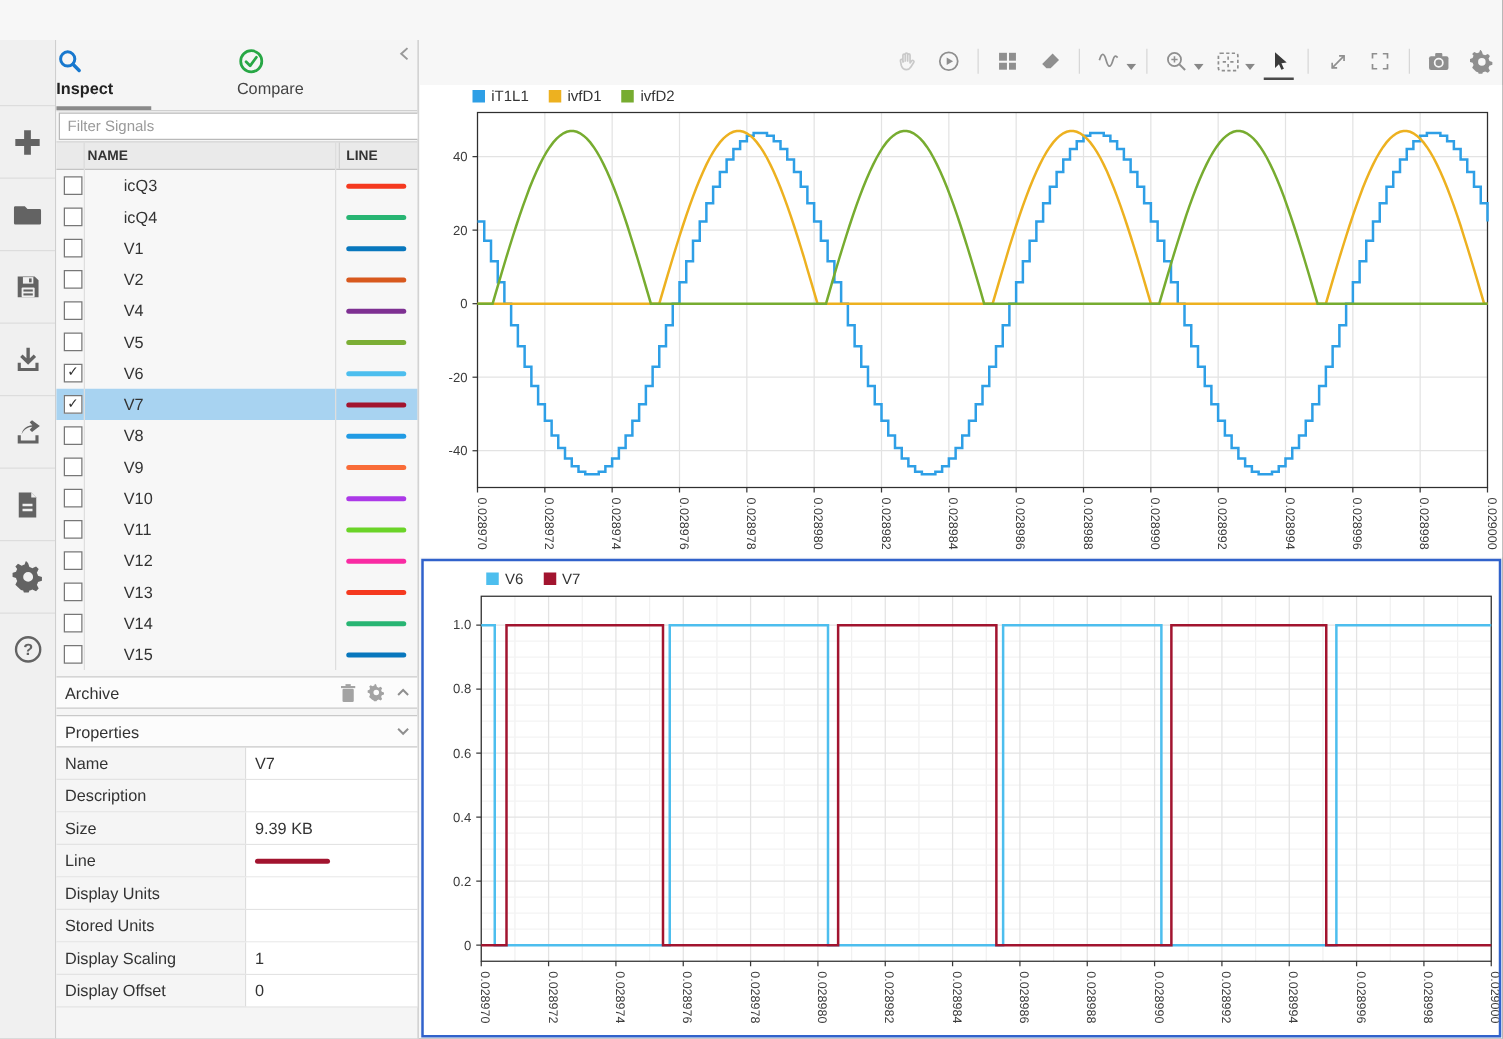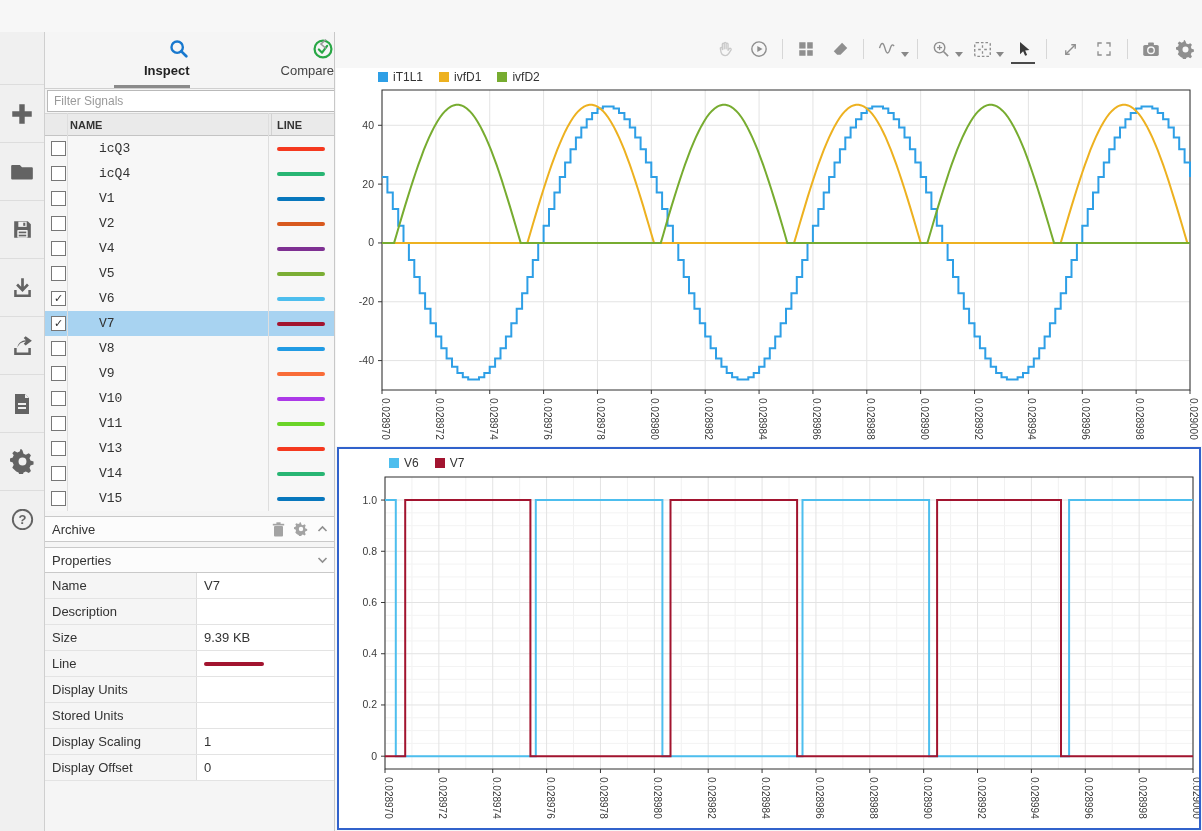--- a/index.html
+++ b/index.html
@@ -17,38 +17,38 @@
   
   .iconstrip{position:absolute;left:0;top:32px;width:45px;height:799px;background:#f0f0f0;
              border-right:1px solid #cfcfcf;box-sizing:border-box;}
   .iconstrip .cell{width:44px;height:57px;display:flex;align-items:center;justify-content:center;
                    border-top:1px solid #ddd;}
   .iconstrip .cell:first-child{border-top:none;margin-top:52px;border-top:1px solid #ddd;}
   
   .panel{position:absolute;left:45px;top:32px;width:290px;height:799px;background:#f5f5f5;
          border-right:1px solid #c8c8c8;box-sizing:border-box;overflow:hidden;}
   .tabbar{position:relative;height:56px;border-bottom:1px solid #d0d0d0;display:flex;}
-  .tab{flex:1;display:flex;flex-direction:column;align-items:flex-end;justify-content:flex-start;padding-top:6px;gap:3px;}
+  .tab{flex:1;display:flex;flex-direction:column;align-items:flex-start;justify-content:flex-start;padding-top:6px;gap:3px;}
   .tab .lbl{font-size:13px;color:#444;}
   .tab.active .lbl{font-weight:bold;color:#222;}
   .tab.active .underline{position:absolute;bottom:0;width:76px;height:3px;background:#8a8a8a;}
   .collapse{position:absolute;right:6px;top:4px;}
   .filter{margin:1px 2px;height:20px;border:1px solid #b9b9b9;background:#fff;width:282px;
           font-size:12px;padding:0 6px;color:#444;font-family:"Liberation Sans",sans-serif;}
   .filter::placeholder{color:#9a9a9a;}
   .sigtable{position:relative;}
   .thead{height:21px;background:#eaeaea;border-bottom:1px solid #c4c4c4;border-top:1px solid #d5d5d5;
          display:flex;font-size:11px;font-weight:bold;color:#333;align-items:center;}
   .thead .c1{width:22px;}.thead .c2{width:201px;padding-left:2px;border-left:1px solid #d2d2d2;height:100%;display:flex;align-items:center;}
   .thead .c3{flex:1;padding-left:5px;border-left:1px solid #d2d2d2;height:100%;display:flex;align-items:center;}
   .sigrow{height:25px;display:flex;align-items:center;font-size:13px;background:#f7f7f7;}
   .sigrow.selected{background:#a8d3f1;}
   .sigrow .chk{width:13px;height:13px;border:1px solid #777;background:#fff;margin-left:6px;
                font-size:11px;line-height:13px;text-align:center;color:#2f2f2f;}
-  .sigrow .nm{width:168px;padding-left:33px;font-family:Liberation Mono, monospace;}
+  .sigrow .nm{width:168px;padding-left:33px;}
   .sigrow .sw{width:48px;height:4px;border-radius:2px;margin-left:10px;}
   .colsep{position:absolute;top:0;bottom:0;width:1px;background:#dedede;}
   .secbar{height:24px;background:#fcfcfc;border-top:1px solid #c9c9c9;border-bottom:1px solid #c9c9c9;
           display:flex;align-items:center;font-size:13px;color:#333;padding-left:7px;position:relative;}
   .secbar .right{position:absolute;right:6px;top:0;height:100%;display:flex;align-items:center;gap:9px;}
   .props .prow{height:25px;display:flex;border-bottom:1px solid #e3e3e3;font-size:13px;background:#f5f5f5;}
   .props .pl{width:144px;display:flex;align-items:center;padding-left:7px;border-right:1px solid #ddd;}
   .props .pv{flex:1;background:#fff;display:flex;align-items:center;padding-left:7px;}
   .props .pv .lsw{width:60px;height:4px;border-radius:2px;}
   
@@ -212,20 +212,25 @@
           </div>
           <div class="sigrow">
             <div class="chk"></div>
             <div class="nm">V10</div>
             <div class="sw" style="background: rgb(172, 57, 232);"></div>
           </div>
           <div class="sigrow">
             <div class="chk"></div>
             <div class="nm">V11</div>
             <div class="sw" style="background: rgb(107, 212, 40);"></div>
+          </div>
+          <div class="sigrow">
+            <div class="chk"></div>
+            <div class="nm">V12</div>
+            <div class="sw" style="background: rgb(249, 43, 163);"></div>
           </div>
           <div class="sigrow">
             <div class="chk"></div>
             <div class="nm">V13</div>
             <div class="sw" style="background: rgb(245, 57, 31);"></div>
           </div>
           <div class="sigrow">
             <div class="chk"></div>
             <div class="nm">V14</div>
             <div class="sw" style="background: rgb(40, 181, 115);"></div>

